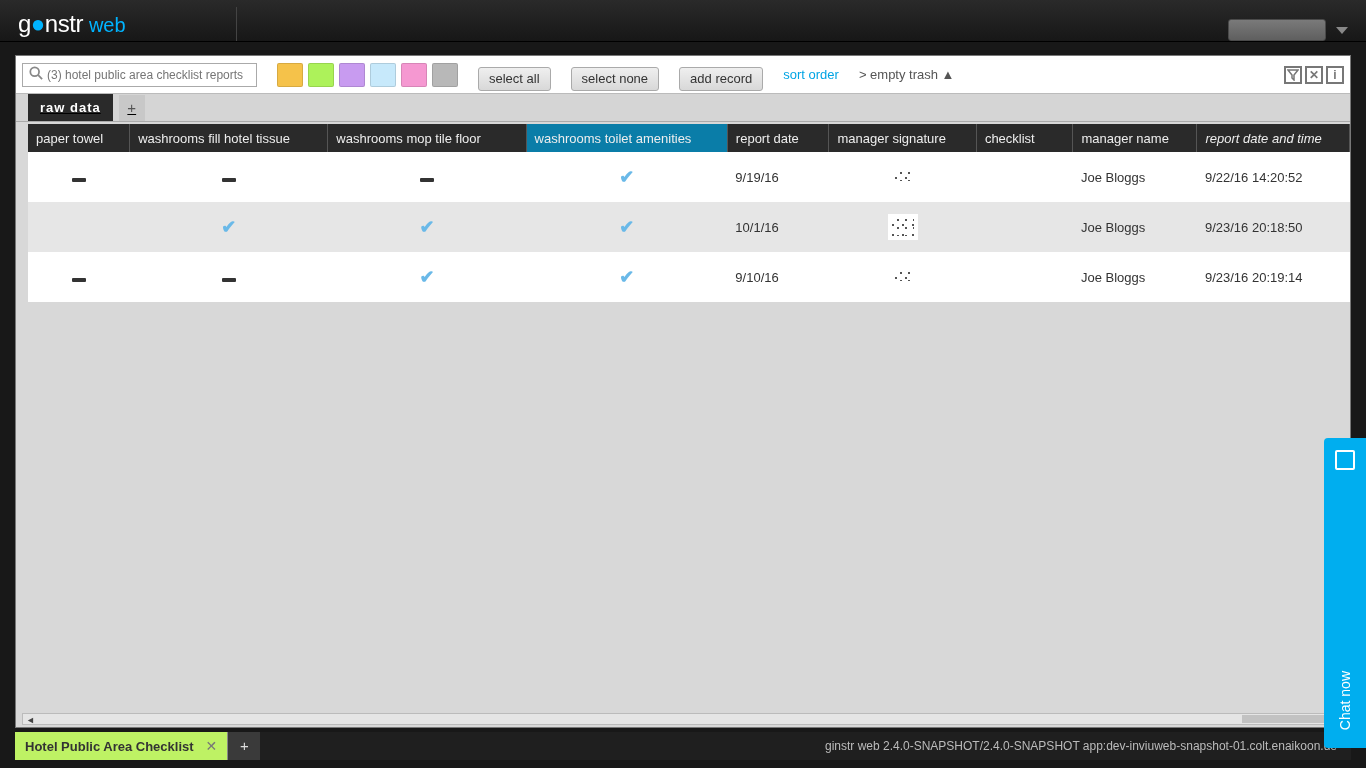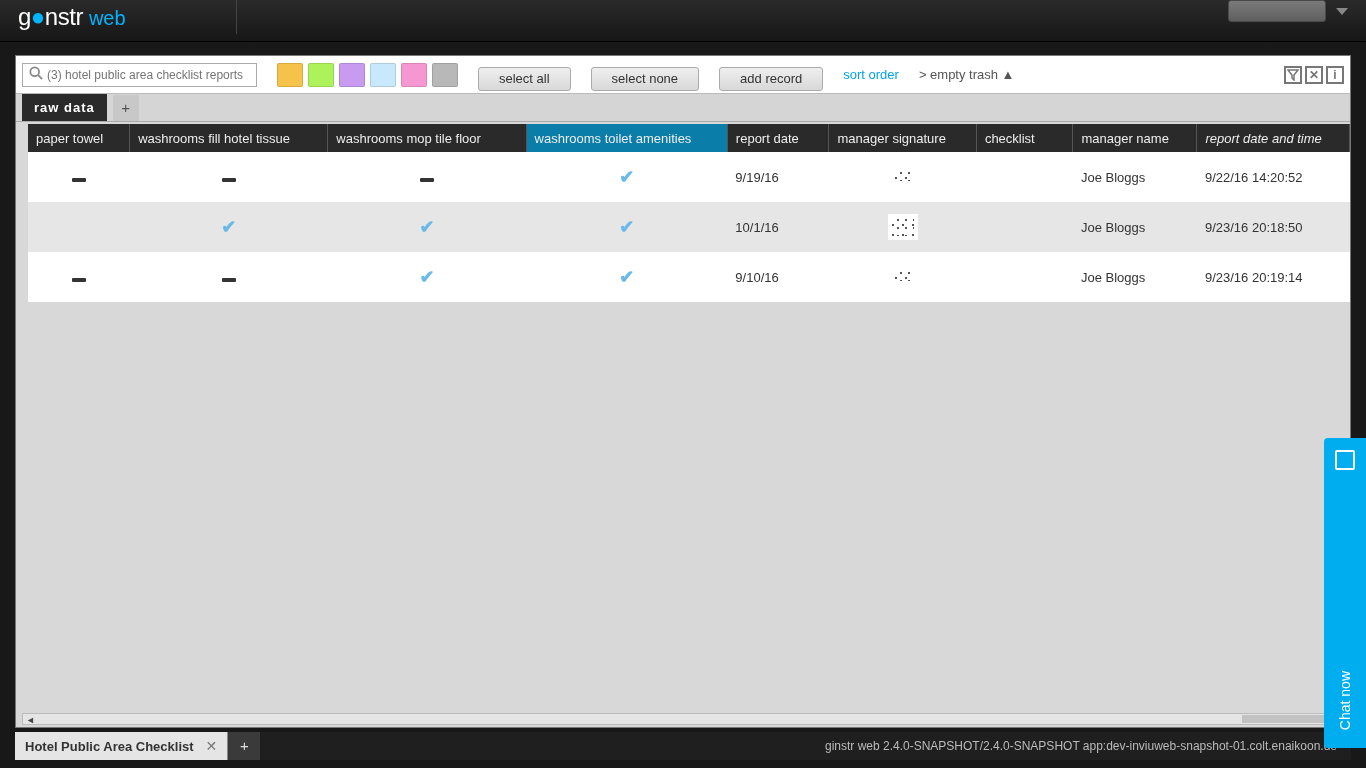--- a/index.html
+++ b/index.html
@@ -8,21 +8,21 @@
   font-family: Arial, Helvetica, sans-serif;
   font-size: 13px;
   background: #181818;
   overflow: hidden;
   position: relative;
 }
 .topbar {
   height: 42px;
   background: linear-gradient(#2a2a2a, #171717);
   display: flex;
-  align-items: flex-start;
+  align-items: flex-end;
   justify-content: space-between;
   padding: 0 18px;
   border-bottom: 1px solid #000;
 }
 .logo { display: flex; align-items: baseline; }
 .logo-main {
   font-size: 24px; font-weight: 300; color: #fff;
   letter-spacing: -0.5px;
 }
 .logo-main .dot { color: #00b4ff; }
@@ -71,41 +71,42 @@
   border: none; outline: none; width: 100%;
   font-size: 12px; color: #888;
 }
 .swatches { display: flex; gap: 5px; }
 .swatch { width: 26px; height: 24px; border-radius: 2px; border: 1px solid rgba(0,0,0,0.12); }
 .btn-grey {
   background: linear-gradient(#efefef, #d8d8d8);
   border: 1px solid #aaa;
   border-radius: 3px;
   height: 24px;
-  padding: 0 20px;
+  padding: 0 10px;
   font-size: 13px;
   color: #333;
   cursor: pointer;
   margin-top: 8px;
 }
 .sort-link { color: #00a4e4; font-size: 13px; }
 .trash-link { color: #555; font-size: 13px; }
 .tool-right { margin-left: auto; display: flex; gap: 3px; }
 .tool-icon {
   width: 18px; height: 18px;
   border: 2px solid #777; color: #777;
   display: flex; align-items: center; justify-content: center;
   font-size: 12px; font-weight: bold;
   cursor: pointer;
 }
 .sheet-tabs {
   height: 28px; background: #d5d5d5;
   display: flex; align-items: flex-end;
-  padding-left: 6px;
+  padding-left: 12px;
   border-bottom: 1px solid #aaa;
+  text-decoration: underline;
 }
 .sheet-tab {
   background: #2a2a2a; color: #fff;
   font-size: 13px; font-weight: bold;
   padding: 6px 12px;
   letter-spacing: 1px;
 }
 .sheet-add {
   background: #c8c8c8;
   color: #555;
@@ -174,21 +175,21 @@
 .hscroll .arrow-l {
   position: absolute; left: 3px; top: 1px; font-size: 9px; color: #444;
 }
 .footer {
   position: absolute; left: 15px; right: 15px; bottom: 8px;
   height: 28px;
   display: flex; align-items: center;
   background: #1f1f1f;
 }
 .foot-tab {
-  background: #e5e5e5; color: #333;
+  background: #bef264; color: #333;
   height: 28px; display: flex; align-items: center;
   padding: 0 10px; gap: 12px;
   font-size: 13px; font-weight: bold;
   border-right: 1px solid #888;
 }
 .foot-tab .x { color: #777; font-size: 14px; cursor: pointer; font-weight: normal; }
 .foot-add {
   width: 32px; height: 28px;
   background: #3a3a3a; color: #ddd;
   text-align: center; line-height: 28px;

